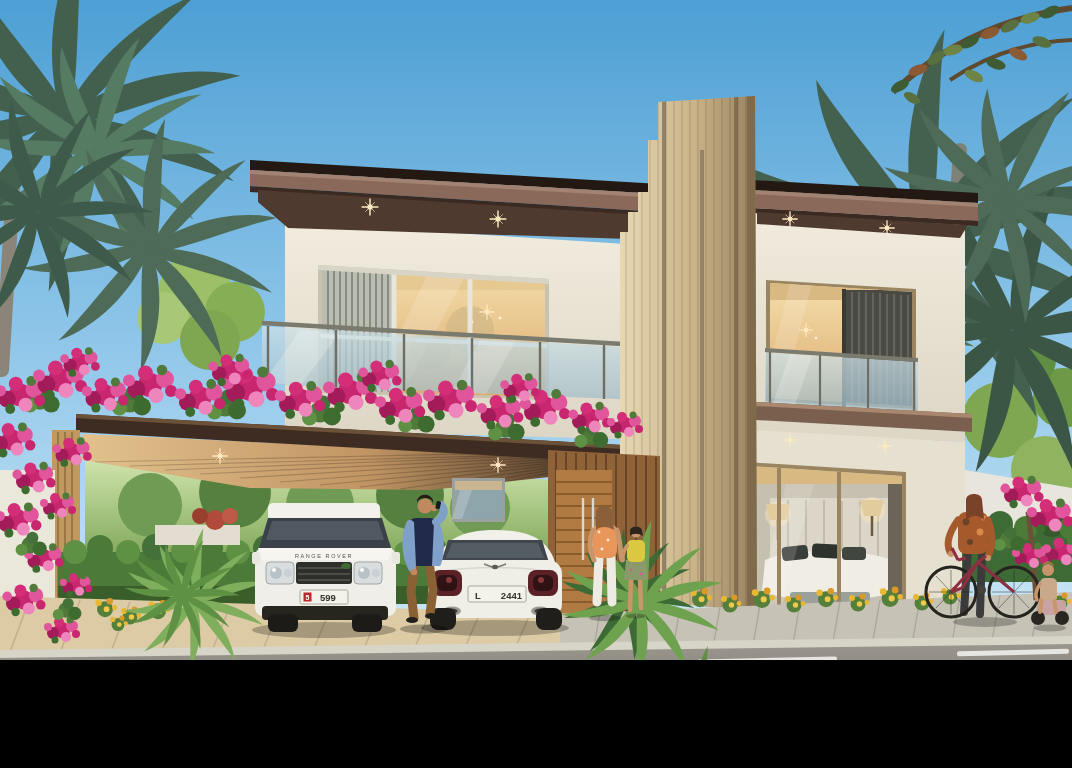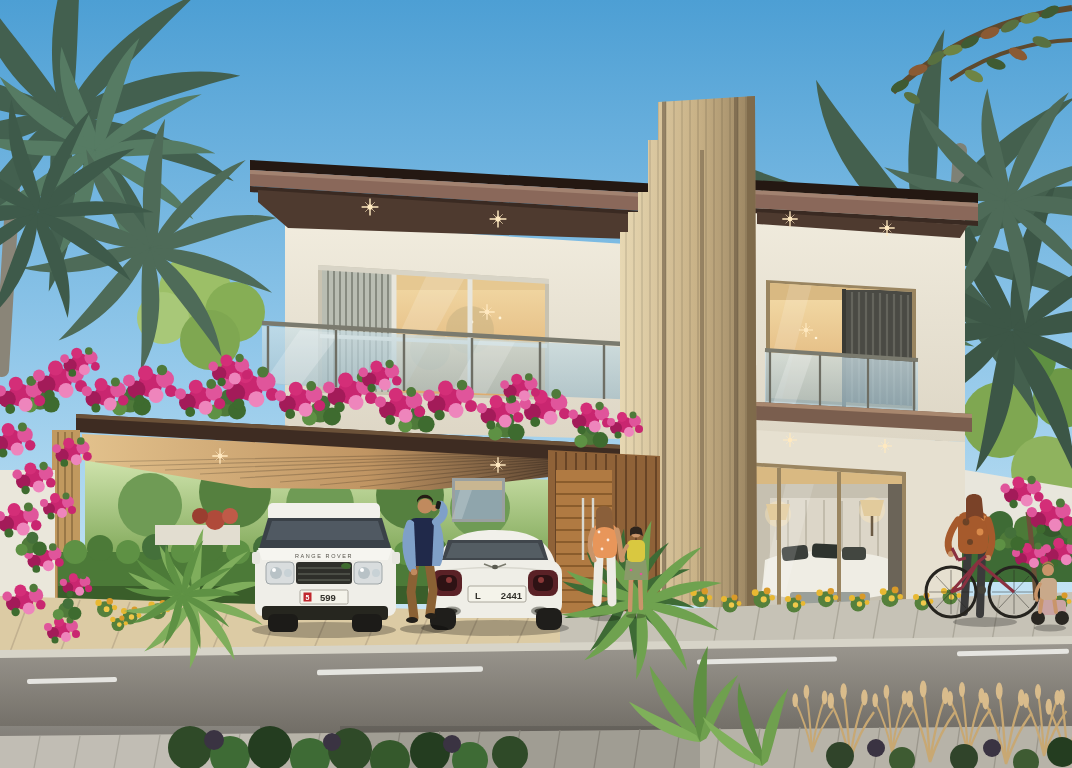--- a/index.html
+++ b/index.html
@@ -1,16 +1,16 @@
 <!DOCTYPE html>
 <html><head>
 <meta charset="utf-8">
 <style>
   html,body{margin:0;padding:0;background:#000;}
-  .stage{position:relative;width:1072px;height:768px;overflow:hidden;
+  .stage{position:relative;width:1072px;height:660px;overflow:hidden;
          font-family:"Liberation Sans","DejaVu Sans",sans-serif;}
   .stage svg{position:absolute;left:0;top:0;display:block;}
   text{font-family:"Liberation Sans","DejaVu Sans",sans-serif;}
 </style>
 </head>
 <body>
 
 <div class="stage">
 <svg viewBox="0 0 1072 768" width="1072" height="768" xmlns="http://www.w3.org/2000/svg">
   <defs>

